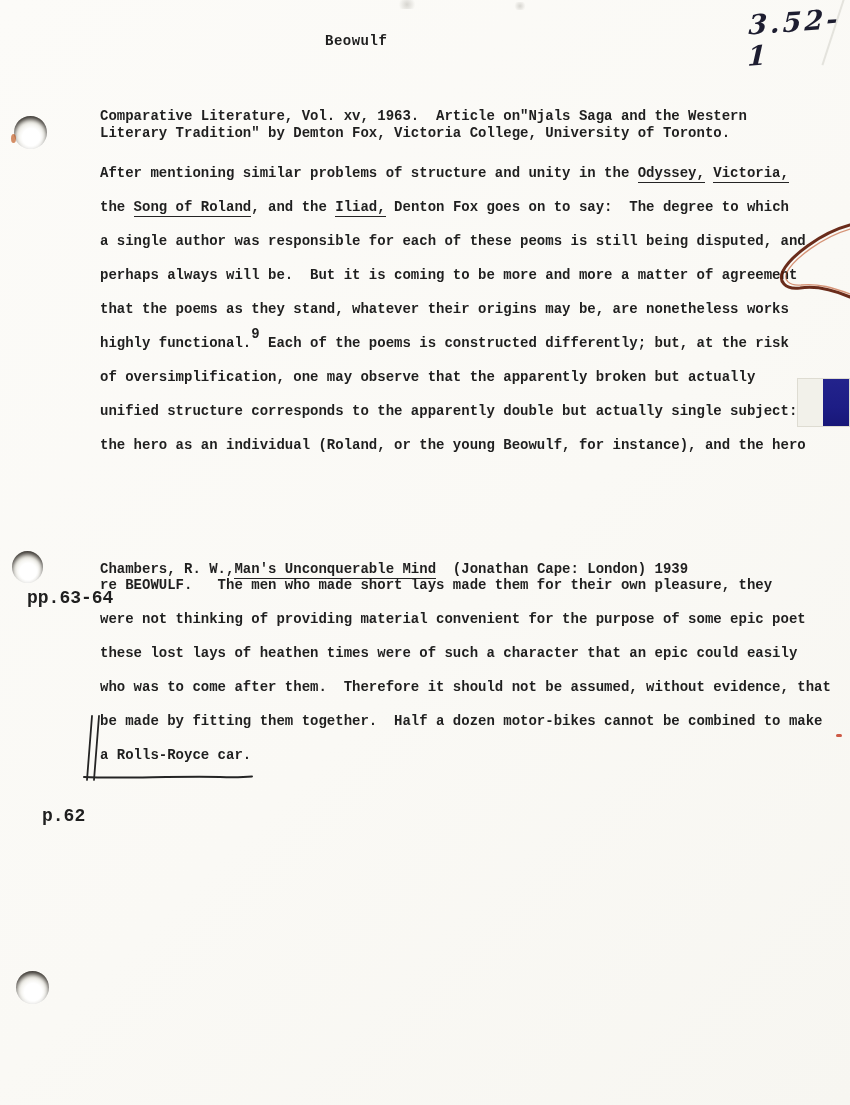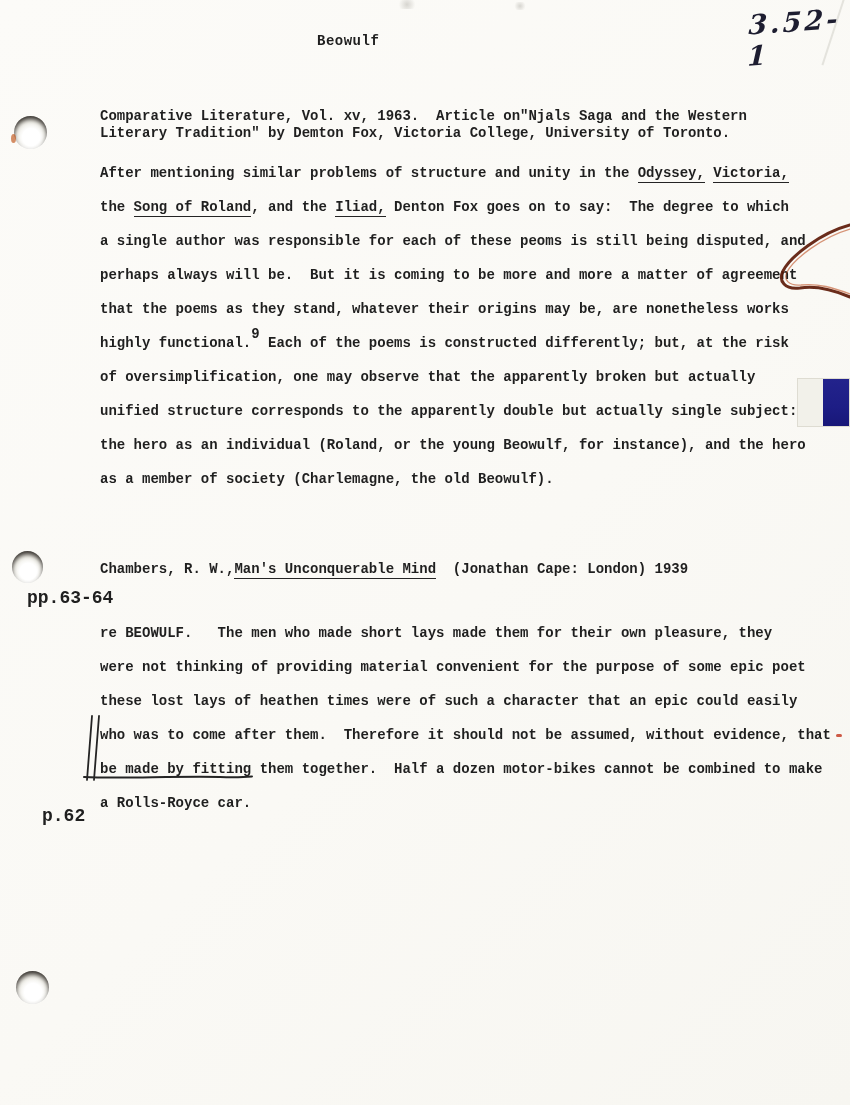--- a/index.html
+++ b/index.html
@@ -15,22 +15,22 @@
   }
   .line{white-space:pre;line-height:34px;height:34px;}
   .tight .line{line-height:16.5px;height:16.5px;}
   .line span{white-space:pre;}
   .u{display:inline-block;line-height:1.12;border-bottom:1.5px solid #242424;text-align:right;}
   .sup{display:inline-block;transform:translateY(-9px);}
   .block{position:absolute;left:100px;}
   #citation-block{top:108px;}
   #quote-block{top:156px;}
   #chambers-line{top:552px;}
-  #chambers-quote{top:616px;}
-  .page-title{position:absolute;left:317px;top:33px;letter-spacing:.5px;}
+  #chambers-quote{top:568px;}
+  .page-title{position:absolute;left:325px;top:33px;letter-spacing:.5px;}
   .margin-note{position:absolute;font-size:18px;}
   #margin-pp{left:27px;top:588px;}
   #margin-p62{left:42px;top:806px;}
   .handwriting{
     position:absolute;left:748px;top:6px;
     font-family:"DejaVu Serif",serif;font-style:italic;font-weight:bold;
     font-size:27px;letter-spacing:3px;color:#1d1d30;
     transform:rotate(-4deg) skewX(-6deg);
   }
   .hole{
@@ -93,21 +93,20 @@
   <div class="block" id="quote-block">
       <div class="line"><span>After mentioning similar problems of structure and unity in the </span><span class="u">Odyssey,</span><span> </span><span class="u">Victoria,</span></div>
       <div class="line"><span>the </span><span class="u">Song of Roland</span><span>, and the </span><span class="u">Iliad,</span><span> Denton Fox goes on to say:  The degree to which</span></div>
       <div class="line"><span>a single author was responsible for each of these peoms is still being disputed, and</span></div>
       <div class="line"><span>perhaps always will be.  But it is coming to be more and more a matter of agreement</span></div>
       <div class="line"><span>that the poems as they stand, whatever their origins may be, are nonetheless works</span></div>
       <div class="line"><span>highly functional.</span><span class="sup">9</span><span> Each of the poems is constructed differently; but, at the risk</span></div>
       <div class="line"><span>of oversimplification, one may observe that the apparently broken but actually</span></div>
       <div class="line"><span>unified structure corresponds to the apparently double but actually single subject:</span></div>
       <div class="line"><span>the hero as an individual (Roland, or the young Beowulf, for instance), and the hero</span></div>
-      <div class="line"><span>as a member of society (Charlemagne, the old Beowulf).</span></div>
     </div>
 
   <div class="block" id="chambers-line">
       <div class="line"><span>Chambers, R. W.,</span><span class="u">Man's Unconquerable Mind</span><span>  (Jonathan Cape: London) 1939</span></div>
     </div>
 
   <div class="margin-note" id="margin-pp">pp.63-64</div>
 
   <div class="block" id="chambers-quote">
       <div class="line"><span>re BEOWULF.   The men who made short lays made them for their own pleasure, they</span></div>

